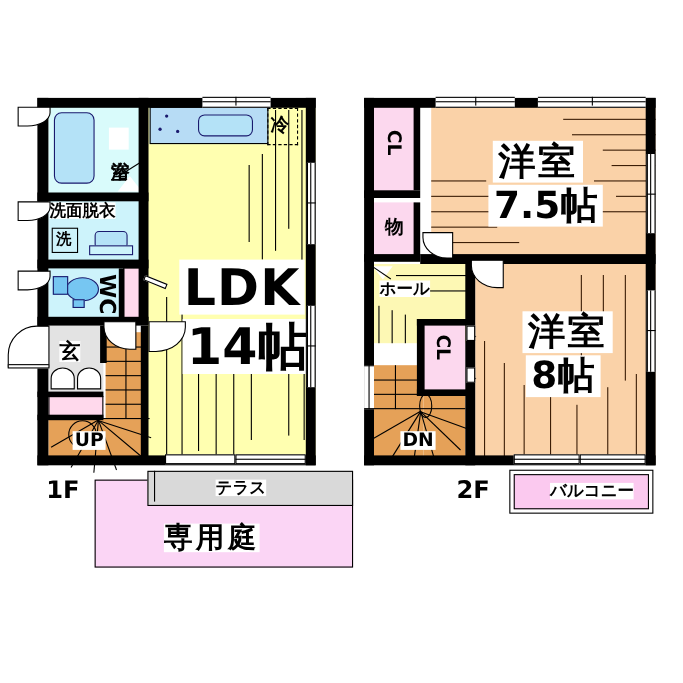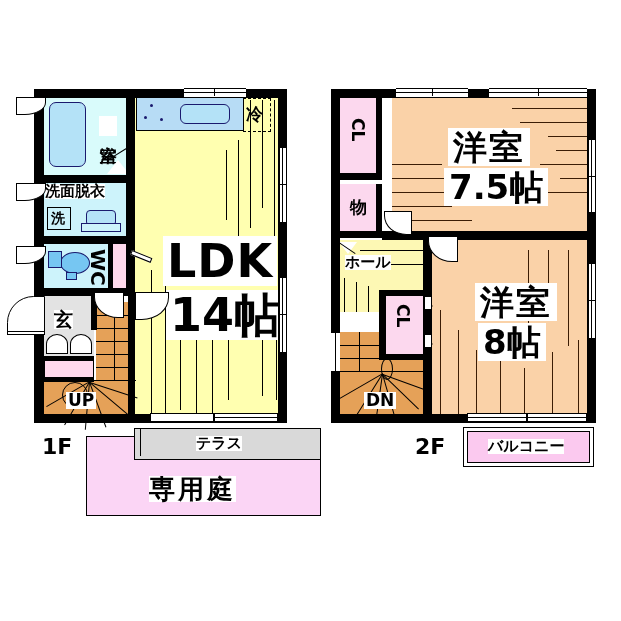--- a/index.html
+++ b/index.html
@@ -195,21 +195,21 @@
     <div class="abs" style="left:94px;top:292px;width:30px;height:26px;border:1px solid #000;border-radius:0 0 0 80%;background:#fff;"></div>
     <div class="abs" style="left:135px;top:292px;width:34px;height:28px;border:1px solid #000;border-radius:0 0 80% 0;background:#fff;"></div>
     <div class="abs" style="left:132px;top:250px;width:22px;height:5px;background:#fff;border:1px solid #000;transform:rotate(22deg);transform-origin:0 0;"></div>
 
   </div>
 
   <div>
 
     <div class="room f-balc brd" style="left:467px;top:431px;width:123px;height:32px;"></div>
     <div class="abs" style="left:463px;top:427px;width:131px;height:40px;border:1px solid #000;"></div>
-    <div class="lbl lbl-bg t-sm cjk" style="left:488px;top:439px;">バルコニー</div>
+    <div class="lbl lbl-bg t-sm cjk" style="left:500px;top:439px;">バルコニー</div>
 
     <div class="lbl t-floor" style="left:415px;top:436px;">2F</div>
 
     <div class="room f-room2" style="left:392px;top:96px;width:204px;height:140px;"></div>
 
     <div class="hair" style="left:512px;top:108px;width:84px;height:1px;"></div>
     <div class="hair" style="left:520px;top:122px;width:76px;height:1px;"></div>
     <div class="hair" style="left:548px;top:136px;width:48px;height:1px;"></div>
     <div class="hair" style="left:556px;top:150px;width:40px;height:1px;"></div>
     <div class="hair" style="left:540px;top:164px;width:56px;height:1px;"></div>

